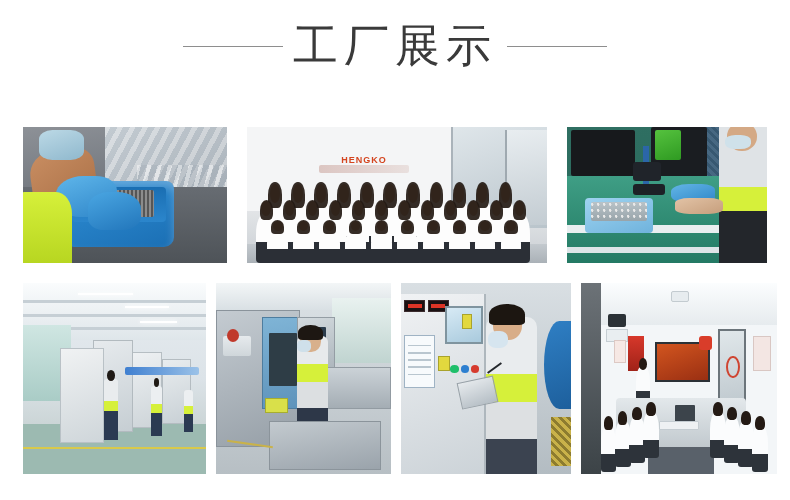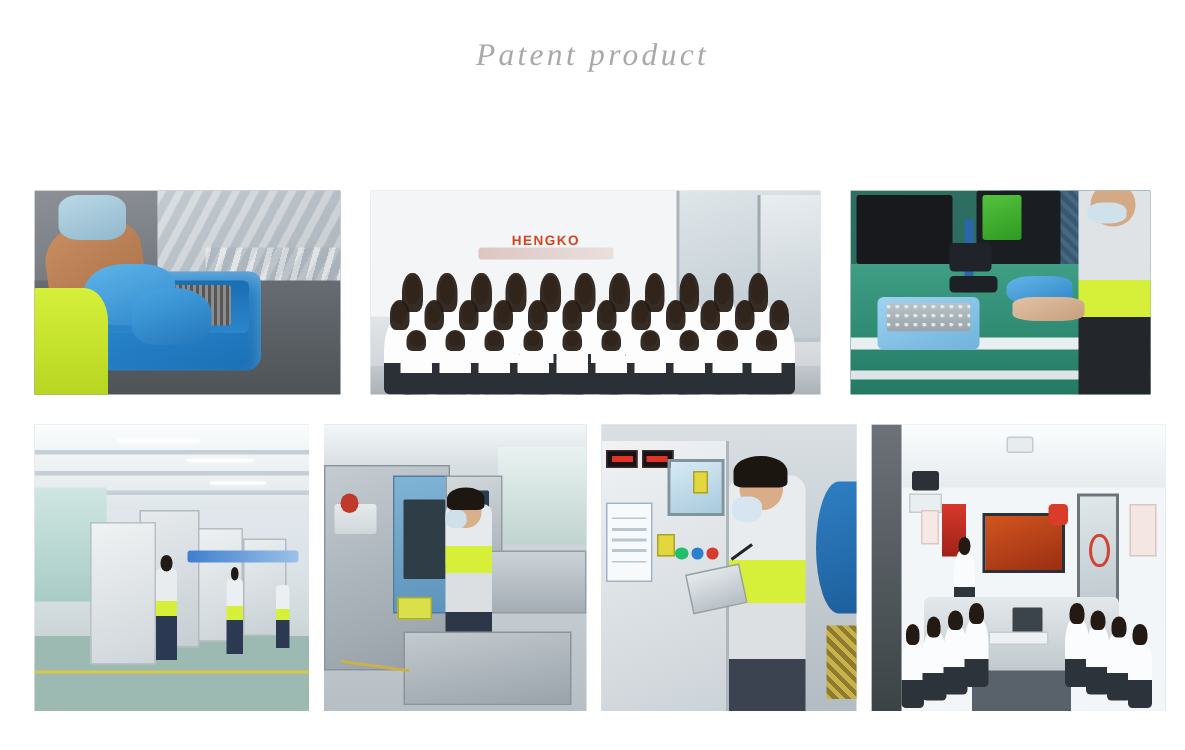--- a/index.html
+++ b/index.html
@@ -322,21 +322,25 @@
   .b4-presenter::before {
     content:""; position:absolute; left:22%; top:-22%; width:56%; height:28%; background:#241a14; border-radius:50%;
   }
 </style>
 </head>
 <body>
 
 <div class="page">
 
   <div class="header">
-    <div class="subtitle">Patent product</div>
+    <div class="title-row">
+      <span class="rule left"></span>
+      <span class="title-cn">工厂展示</span>
+      <span class="rule right"></span>
+    </div>
   </div>
 
   <div class="grid">
 
     <div class="row top">
 
       <div class="photo p1">
         <div class="scene">
           <div class="ly s1-bg"></div>
           <div class="ly s1-bags"></div>

